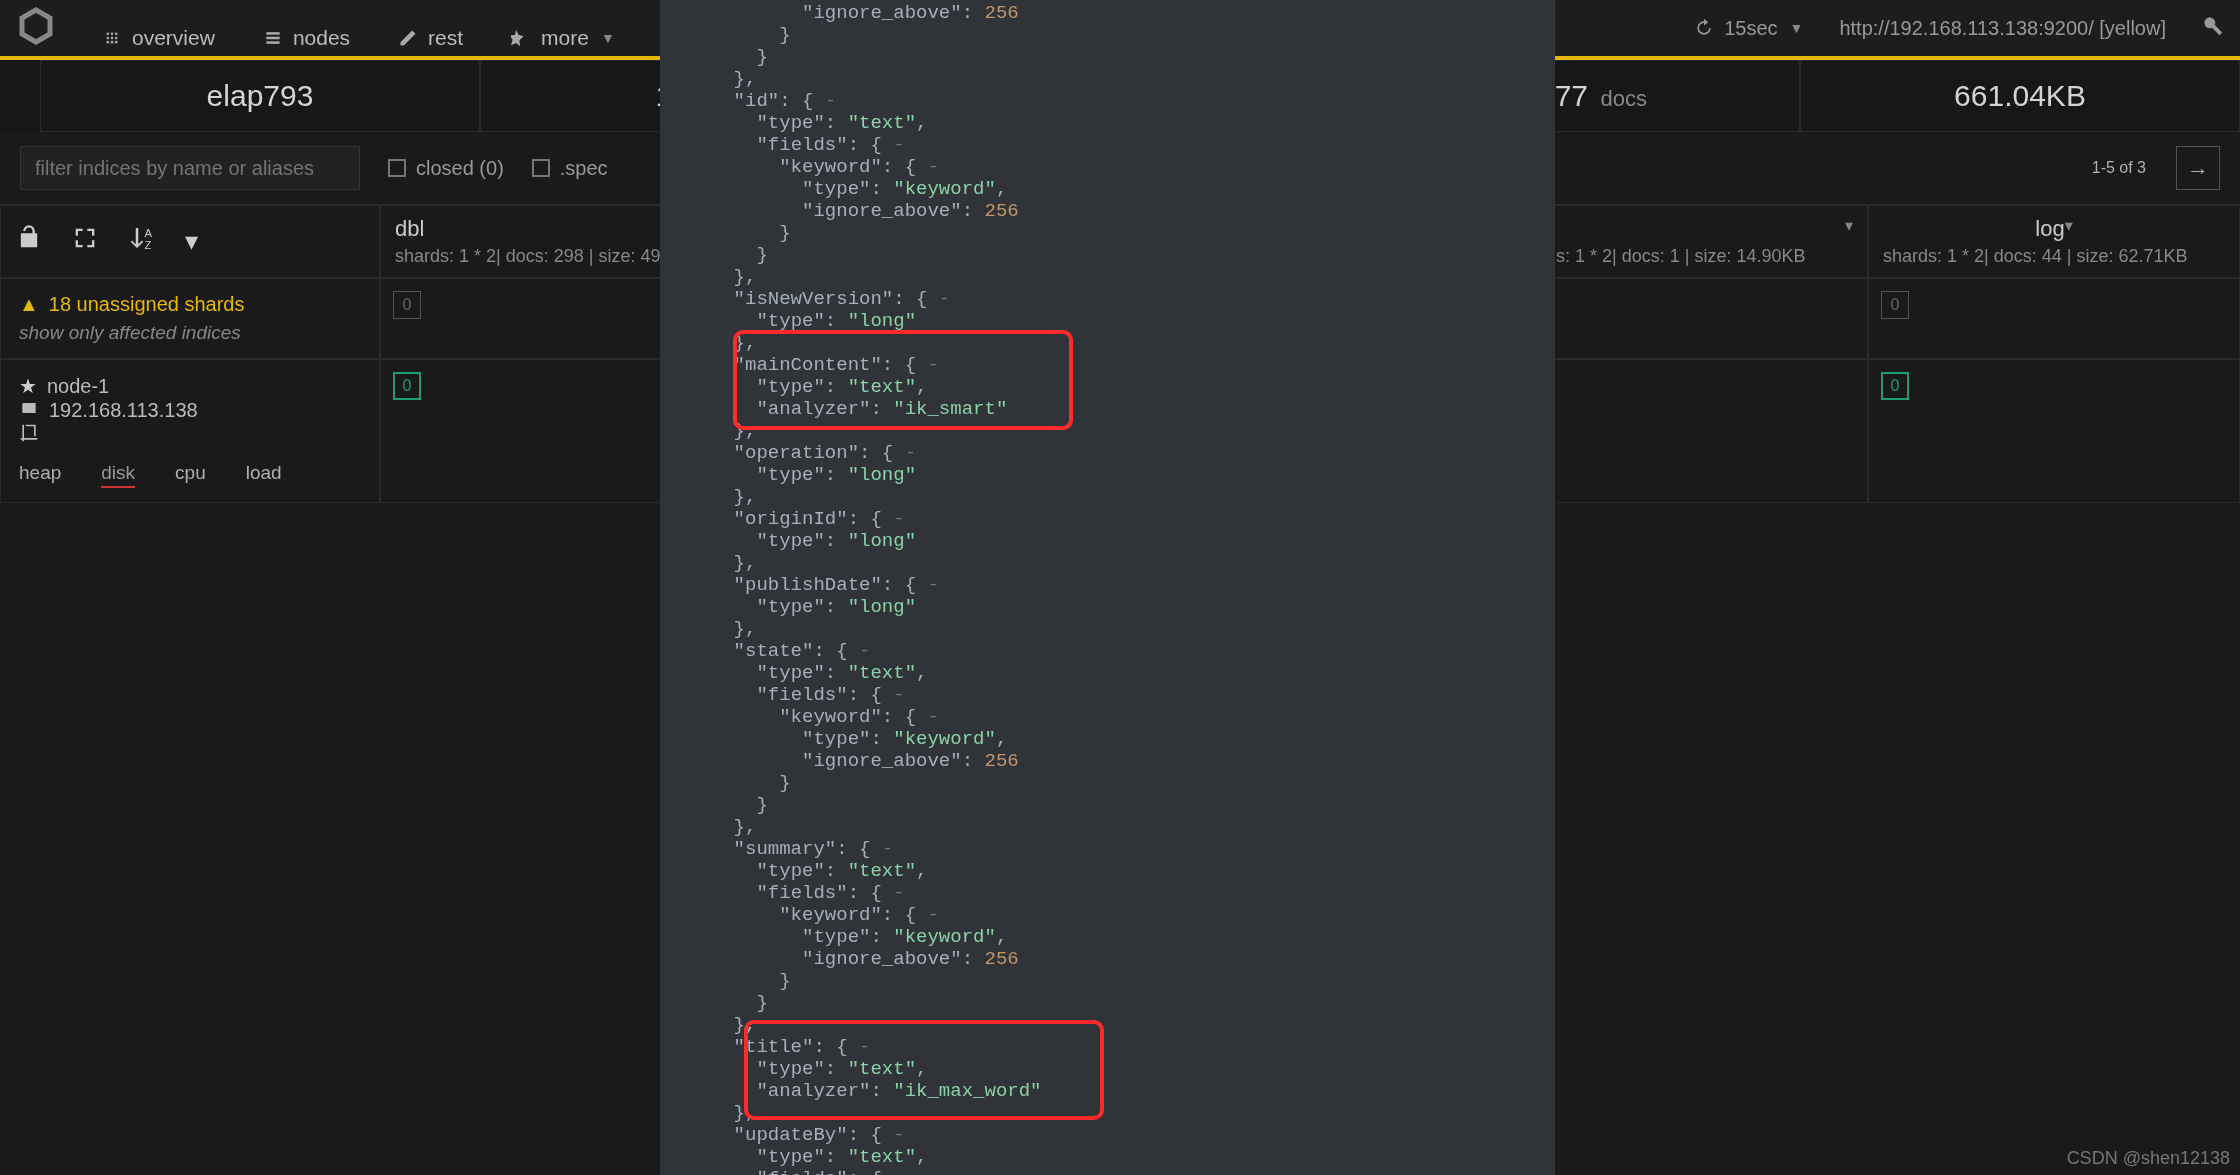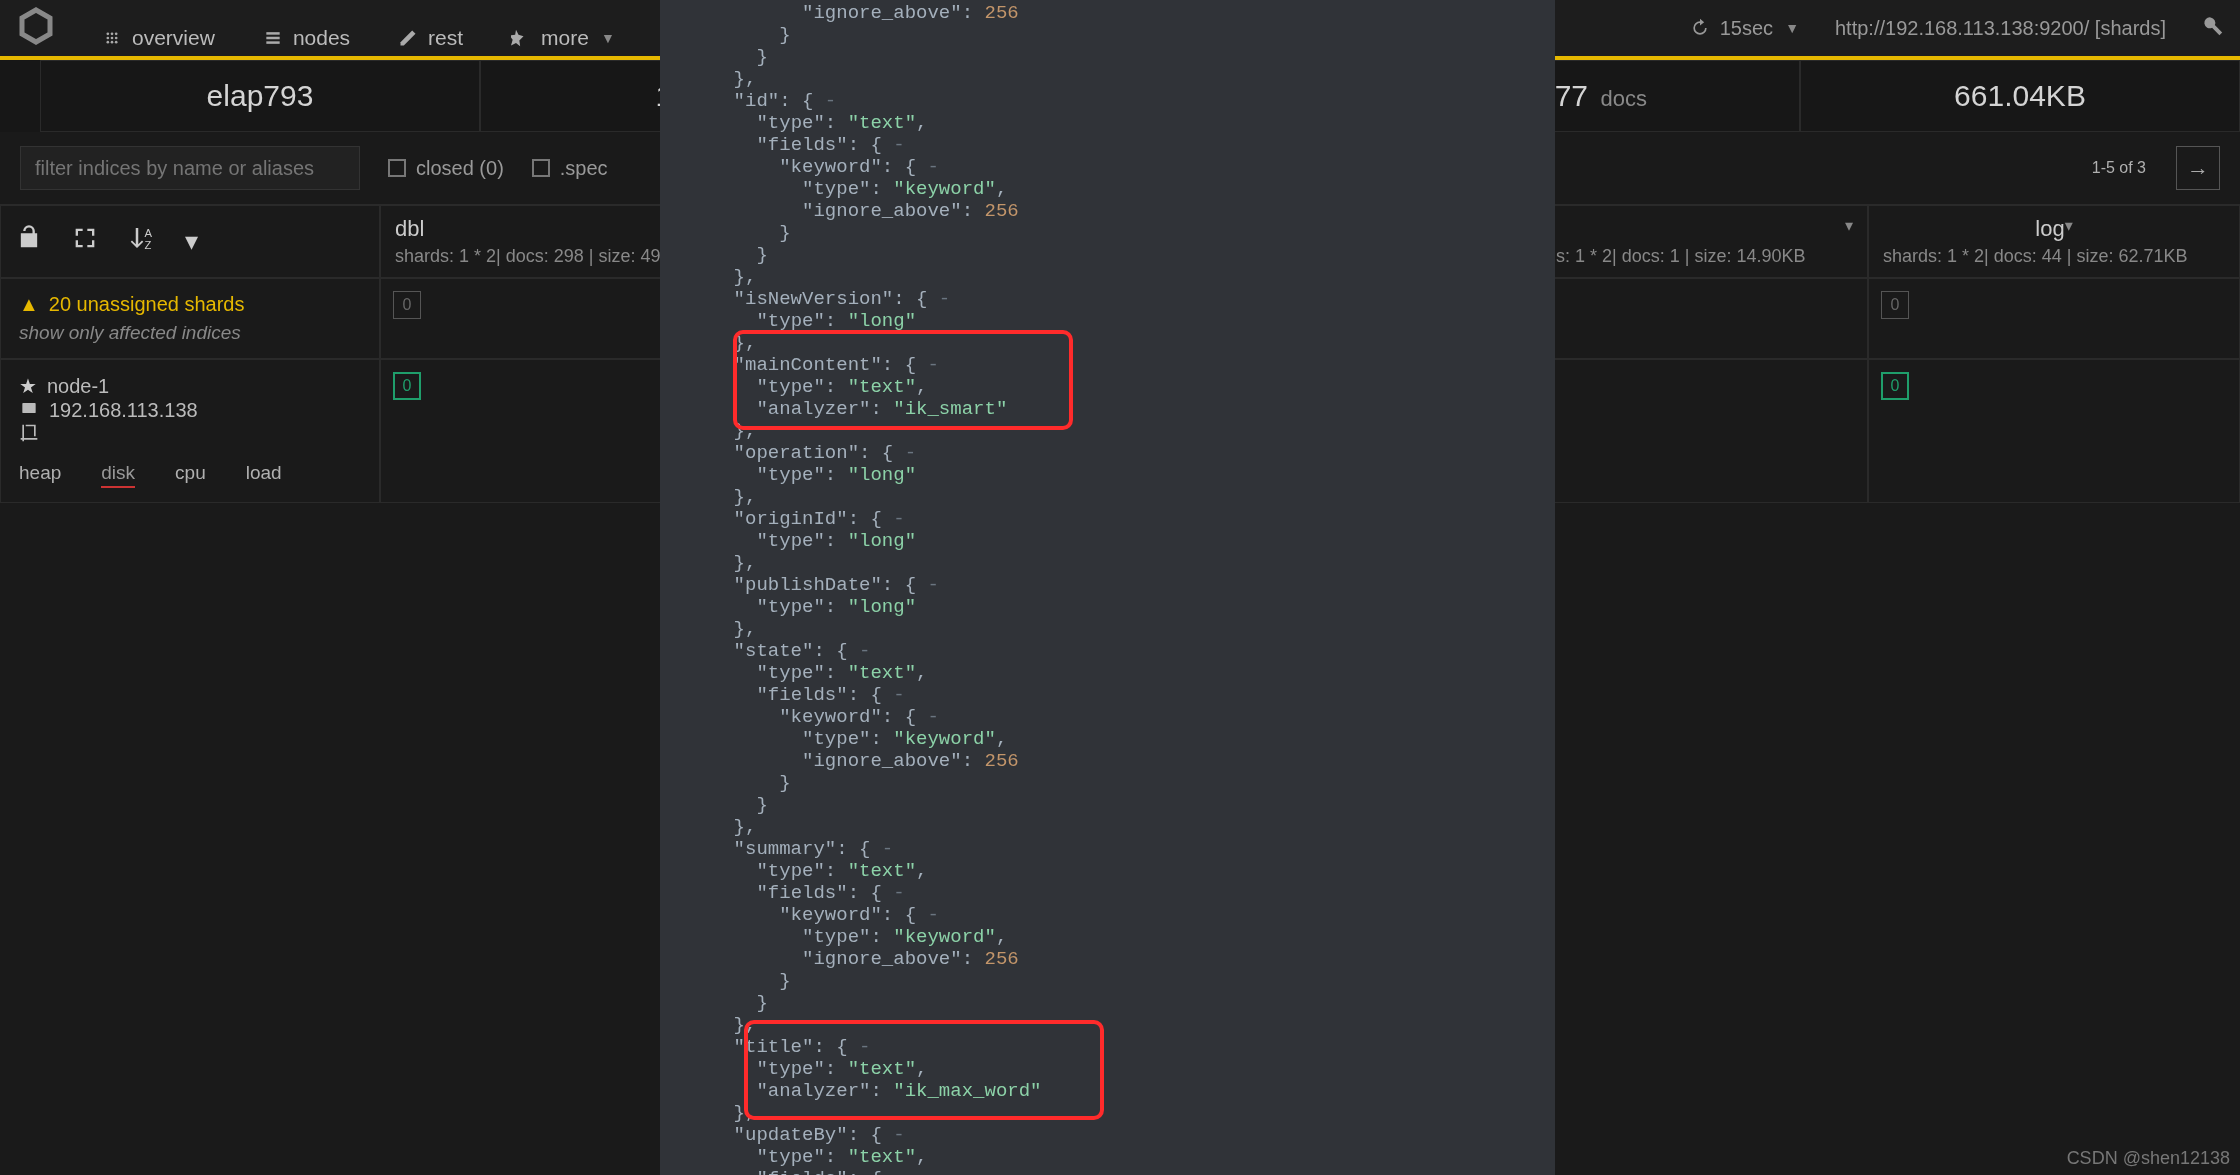--- a/index.html
+++ b/index.html
@@ -236,21 +236,21 @@
   <div class="topbar-right">
     <span class="refresh">
       <svg width="20" height="20" viewBox="0 0 24 24" fill="#999">
           <path d="M12 4a8 8 0 108 8h-2a6 6 0 11-6-6v3l5-4-5-4v3z"></path>
         </svg>
       <span>15sec</span>
       <span class="nav-chevron">▼</span>
     </span>
     <span>
       <span>http://192.168.113.138:9200/</span>
-      <span>[shards]</span>
+      <span>[yellow]</span>
     </span>
     <span>
       <svg width="22" height="22" viewBox="0 0 24 24" fill="#999">
           <path d="M22 19l-8-8a6 6 0 10-3 3l8 8 3-3z"></path>
         </svg>
     </span>
   </div>
 </div>
 
 <div class="statsrow">
@@ -327,21 +327,21 @@
       <div class="idxname">log</div>
       <span style="color:#888;">▾</span>
     </div>
     <div class="idxstat">shards: 1 * 2| docs: 44 | size: 62.71KB</div>
   </div>
 
   <div class="gridrow">
     <div class="gridcell leftcell">
       <div class="warn">
         <span>▲</span>
-        <span>20 unassigned shards</span>
+        <span>18 unassigned shards</span>
       </div>
       <div class="muted">show only affected indices</div>
     </div>
     <div class="gridcell shardcell">
       <span class="shard-badge">0</span>
     </div>
     <div class="gridcell"></div>
     <div class="gridcell"></div>
     <div class="gridcell"></div>
     <div class="gridcell shardcell">

